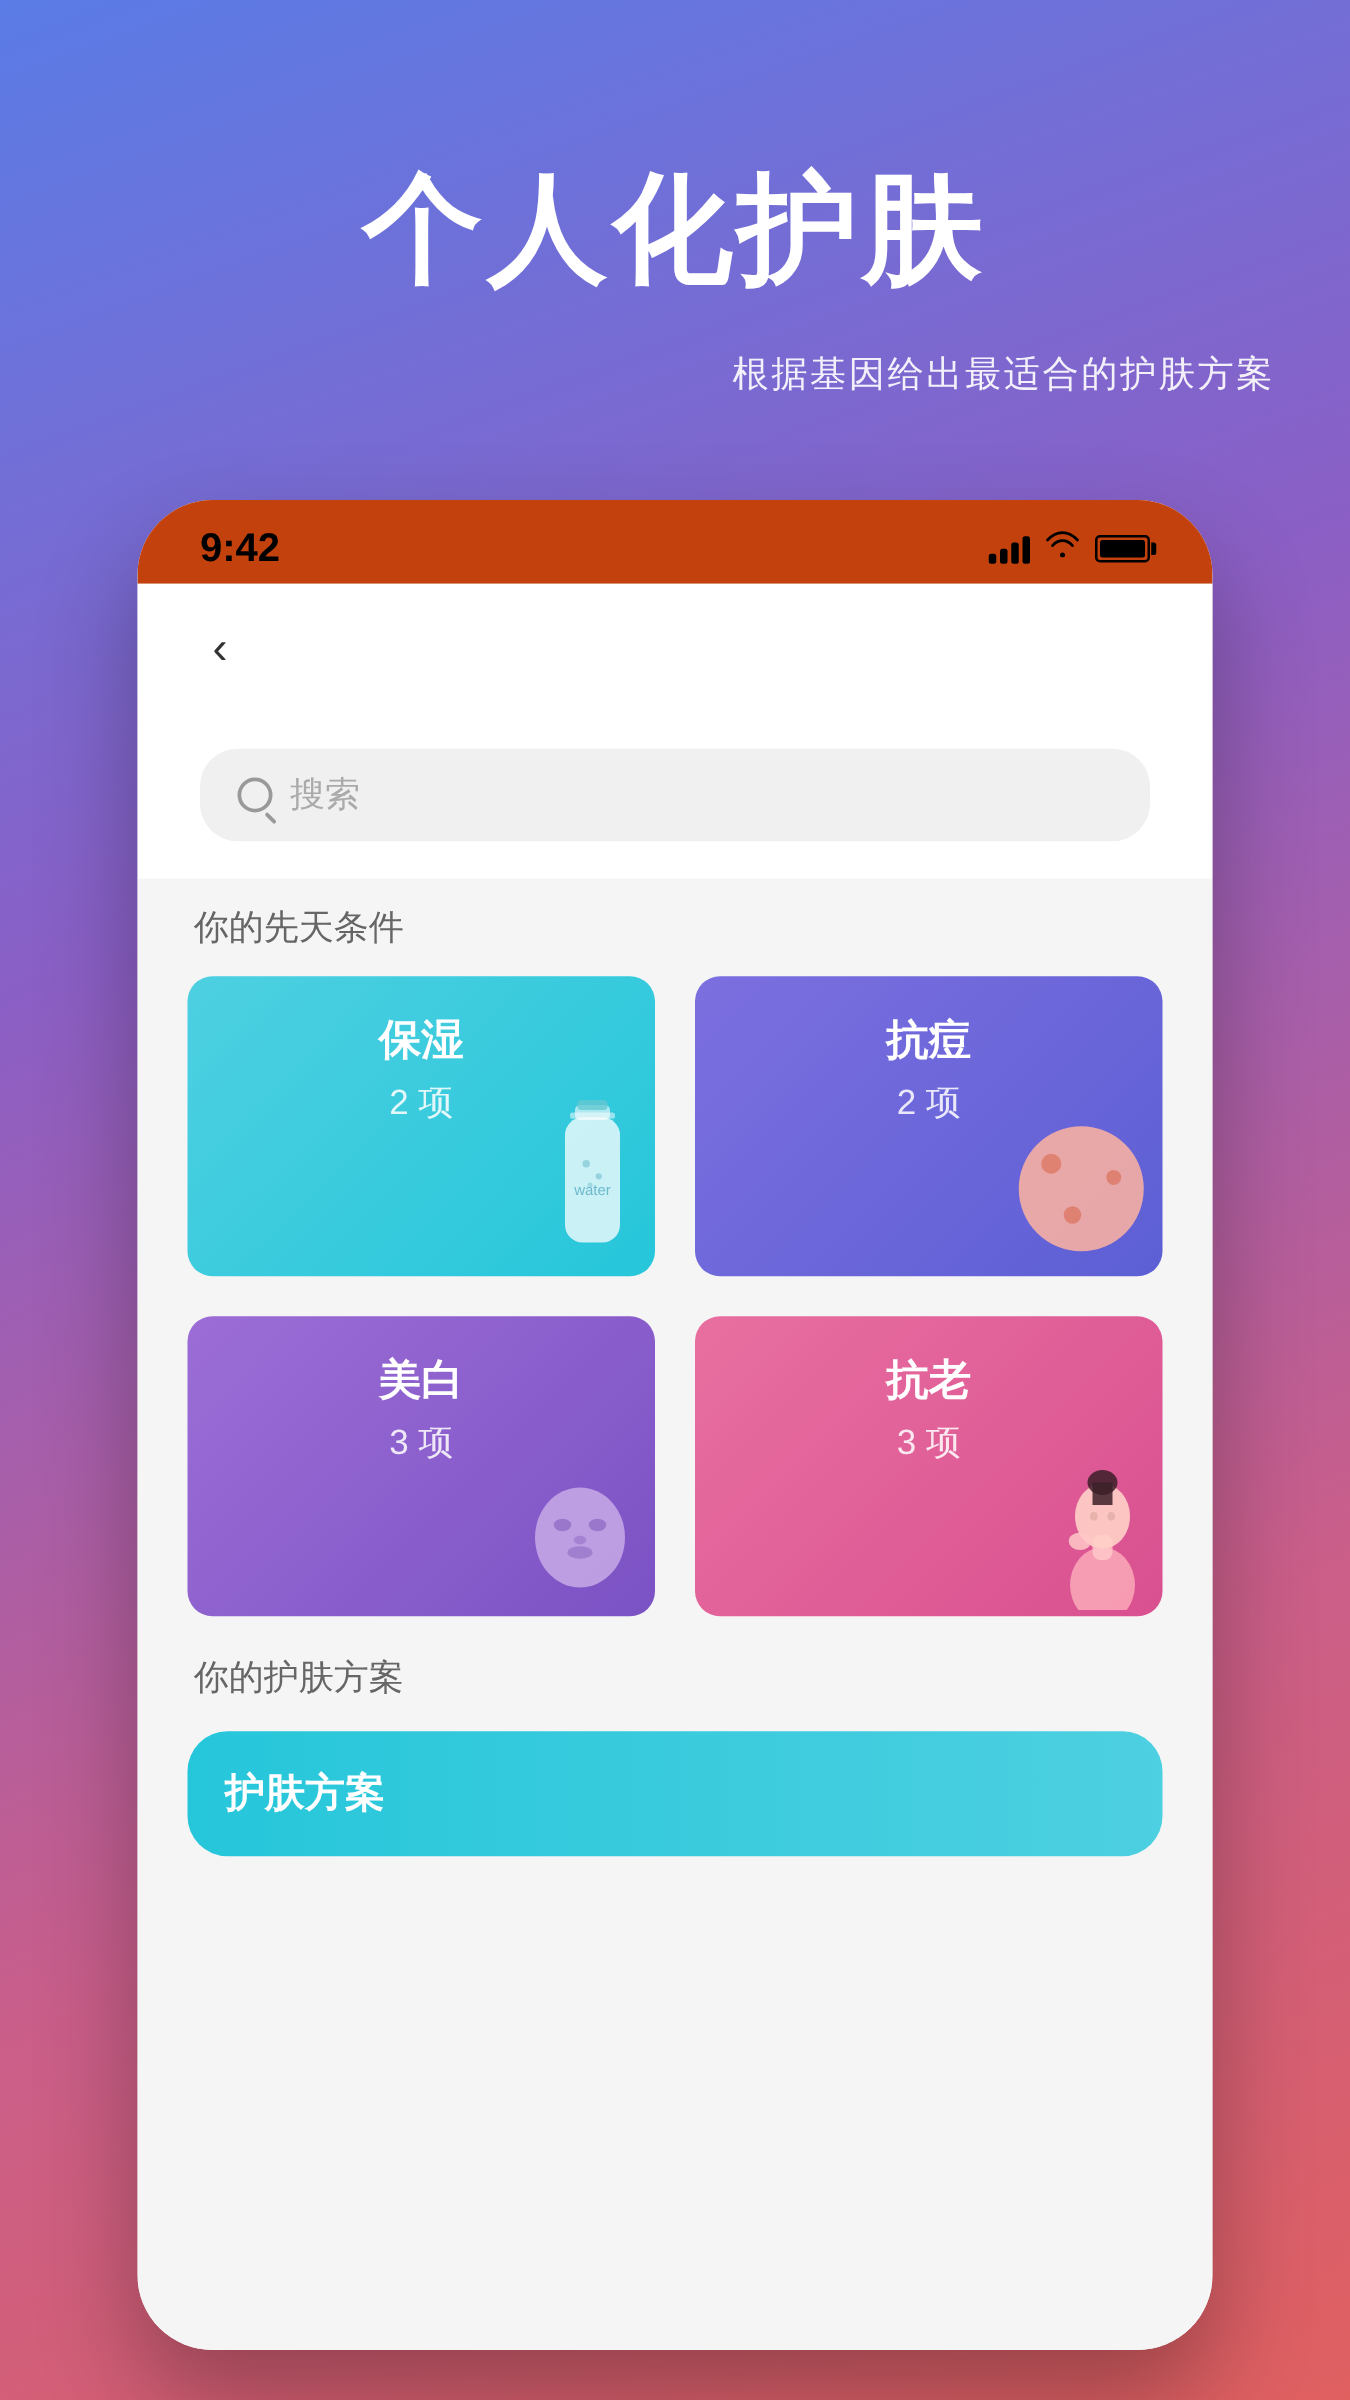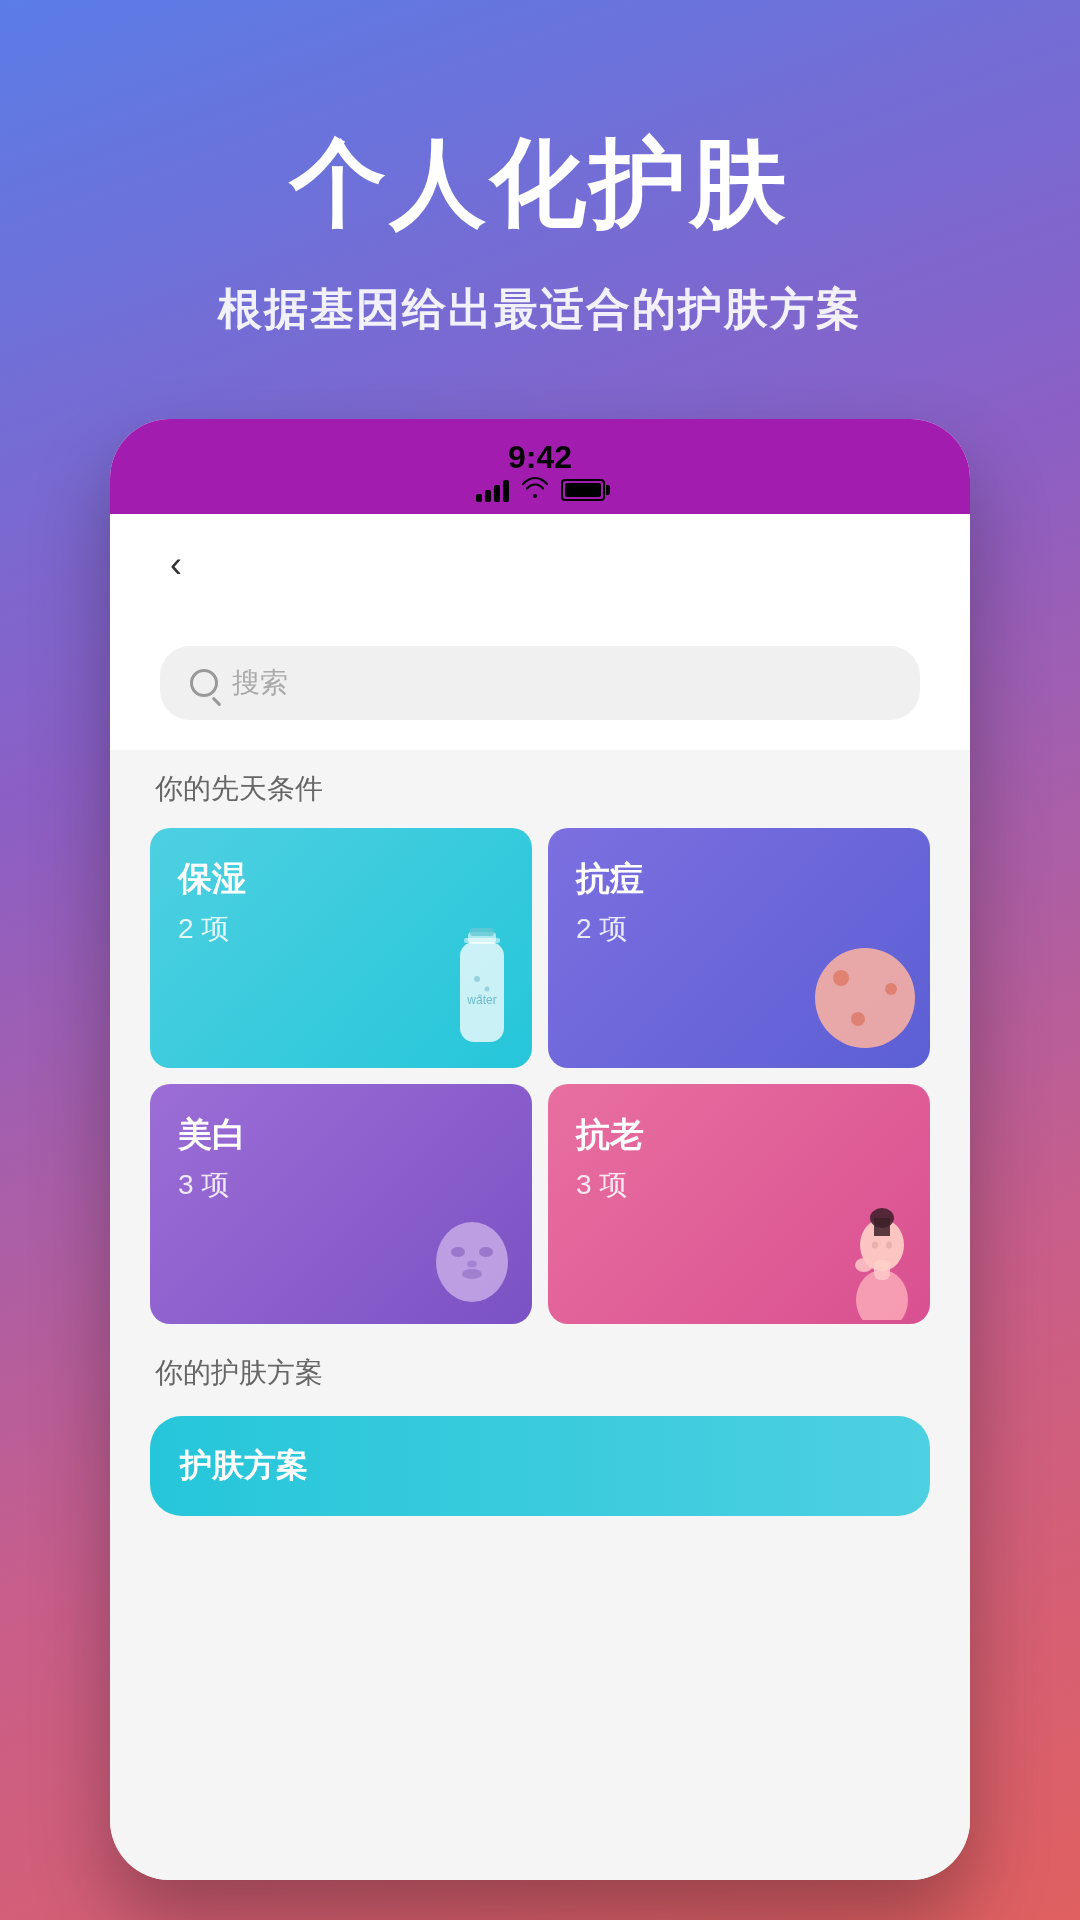--- a/index.html
+++ b/index.html
@@ -26,48 +26,48 @@
 
     .main-title {
       font-size: 96px;
       font-weight: 700;
       color: #ffffff;
       letter-spacing: 4px;
       margin-bottom: 30px;
     }
 
     .sub-title {
-      font-size: 44px;
+      font-size: 29px;
       color: rgba(255,255,255,0.9);
-      font-weight: 700;
+      font-weight: 400;
       letter-spacing: 2px;
+      text-align: right;
     }
 
     
     .phone-frame {
       width: 860px;
       flex: 1;
       background: #f5f5f5;
       border-radius: 60px;
       overflow: hidden;
       box-shadow: 0 40px 80px rgba(0,0,0,0.3);
       display: flex;
       flex-direction: column;
       margin-bottom: 40px;
     }
 
     
     .status-bar {
-      background: #a21caf;
+      background: #c2410c;
       padding: 20px 50px 10px;
       display: flex;
       justify-content: space-between;
       align-items: center;
       flex-shrink: 0;
-      flex-direction: column;
     }
 
     .status-time {
       font-size: 32px;
       font-weight: 600;
       color: #000;
     }
 
     .status-icons {
       display: flex;
@@ -220,22 +220,23 @@
     .section-title {
       font-size: 28px;
       color: #666;
       margin-bottom: 20px;
       padding-left: 5px;
     }
 
     .cards-grid {
       display: grid;
       grid-template-columns: 1fr 1fr;
-      gap: 16px;
+      gap: 32px;
       margin-bottom: 30px;
+      text-align: center;
     }
 
     .card {
       border-radius: 20px;
       height: 240px;
       position: relative;
       overflow: hidden;
       padding: 28px;
     }
 

